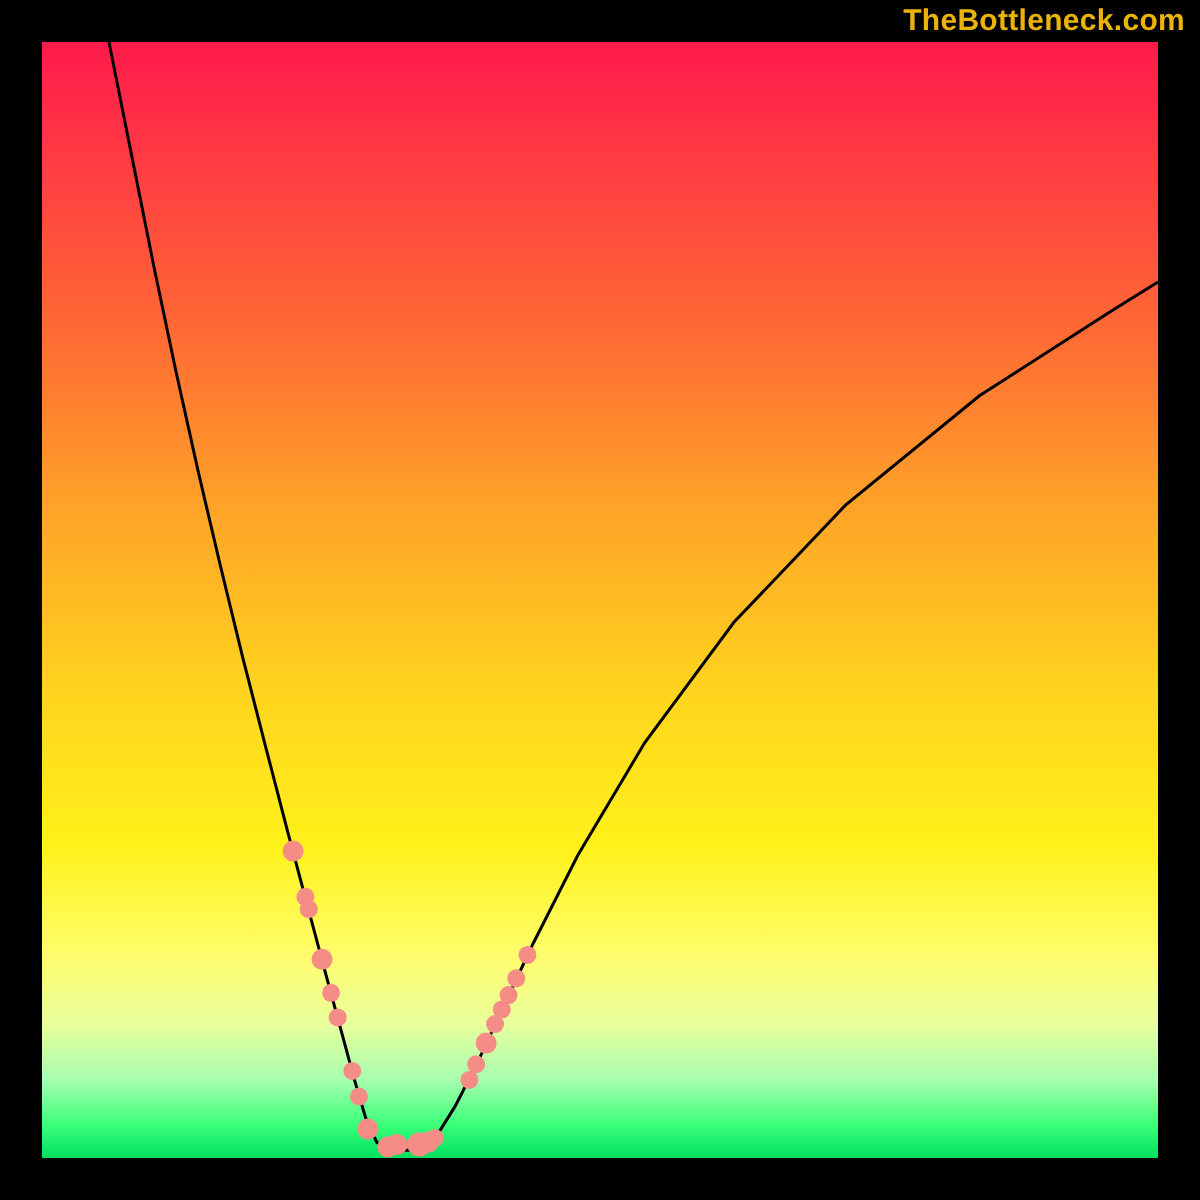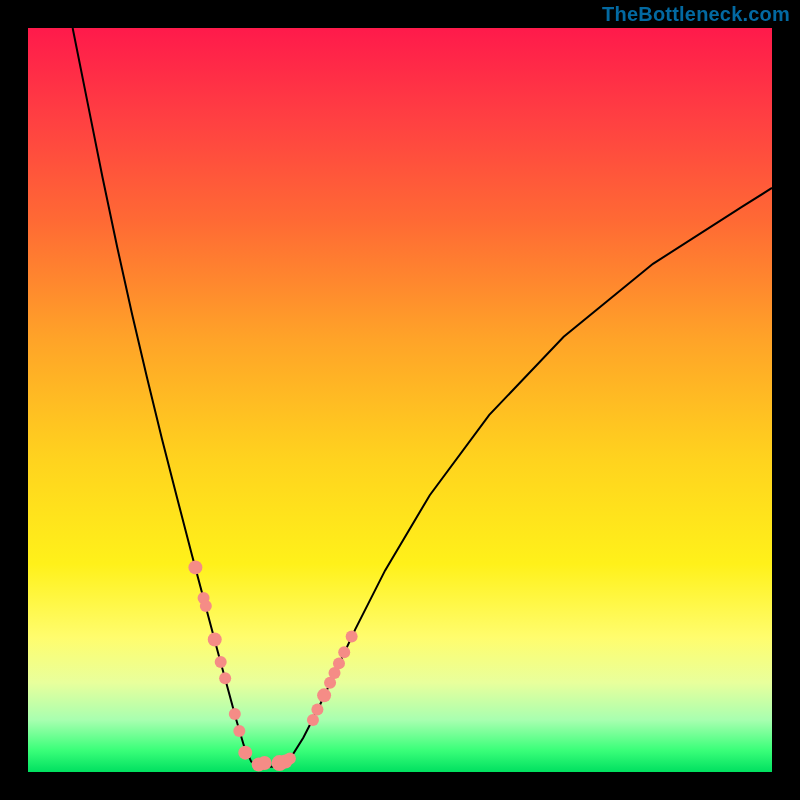--- a/index.html
+++ b/index.html
@@ -43,21 +43,21 @@
     height: 744px;
     overflow: visible;
   }
   .watermark {
     position: absolute;
     top: 3px;
     right: 10px;
     font-family: Arial, Helvetica, sans-serif;
     font-size: 20px;
     font-weight: 600;
-    color: #0369a1;
+    color: #eab308;
     letter-spacing: .2px;
     user-select: none;
   }
   .curve {
     fill: none;
     stroke: #000;
     stroke-width: 2;
   }
   .dot {
     fill: #f58c86;

